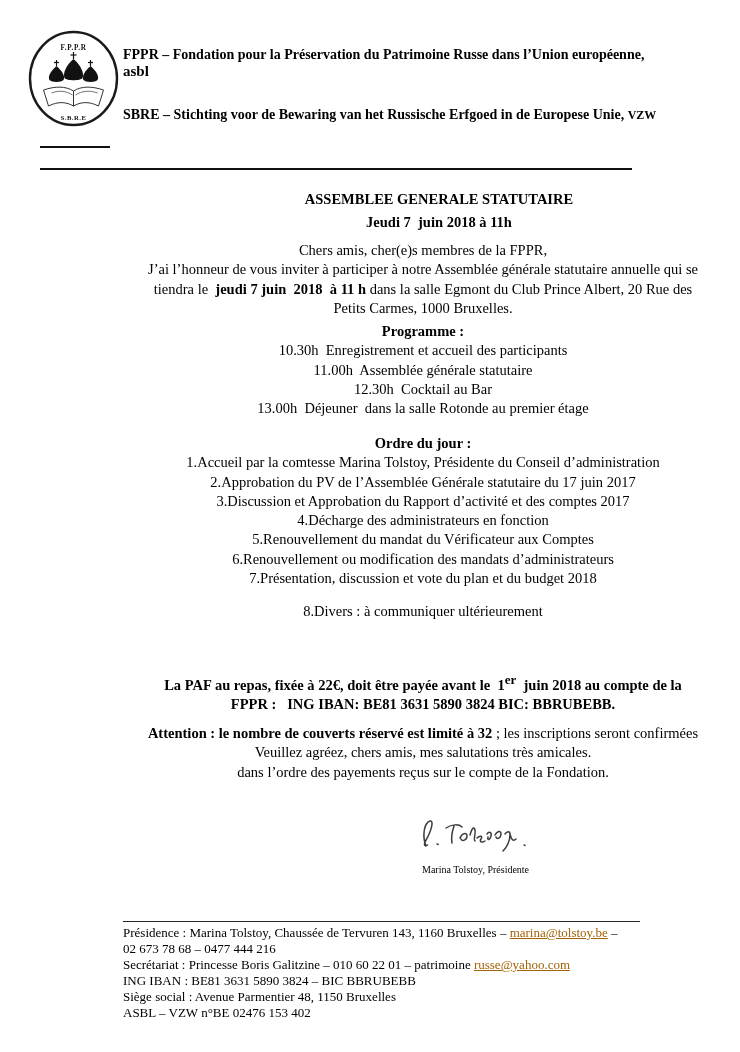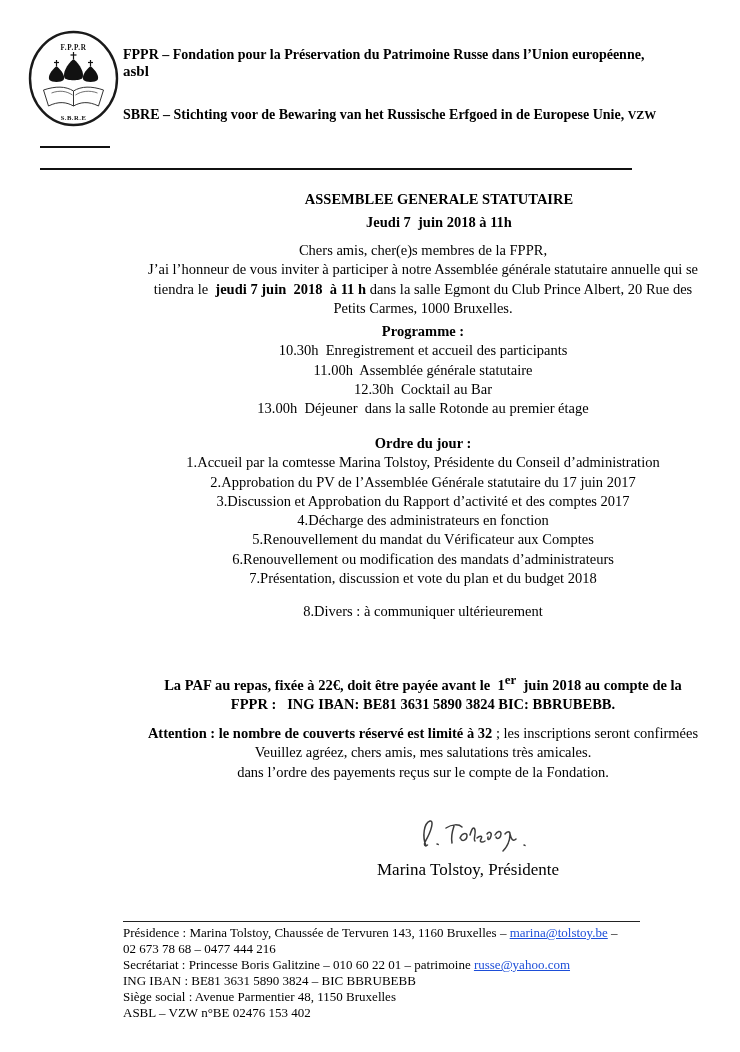--- a/index.html
+++ b/index.html
@@ -31,26 +31,26 @@
   .b { font-weight:bold; }
   .intro { top:241px; }
   .programme { top:322px; }
   .ordre { top:434px; }
   .divers { top:602px; }
   .paf { top:670px; font-weight:bold; }
   .paf sup { font-size:13px; vertical-align:super; }
   .attention { top:712px;margin-top:12px; }
   
   .signature-svg { position:absolute; left:412px; top:814px; width:128px; height:48px; }
-  .sig-name { position:absolute; left:377px; top:860px; font-size:17px; line-height:19px; white-space:pre; }
+  .sig-name { position:absolute; left:422px; top:860px; font-size:10px; line-height:19px; white-space:pre; }
   
   .footer-block { position:absolute; left:123px; top:921px; width:560px; font-size:13px; }
   .footer-rule { border-top:1.2px solid #222; width:517px; margin-bottom:3px; }
   .f-line { line-height:16px; white-space:pre; }
-  .email-link { color:#1d4ed8; cursor:pointer; }
+  .email-link { color:#a16207; cursor:pointer; }
   svg text { font-family:"Liberation Serif","DejaVu Serif",serif; }
 </style>
 </head>
 <body>
 
 <div class="page">
 
   <div class="logo">
     <svg viewBox="0 0 93 99" width="93" height="99">
       <ellipse cx="46.5" cy="49.5" rx="43.5" ry="46.5" fill="#ffffff" stroke="#1a1a1a" stroke-width="2.4"></ellipse>

